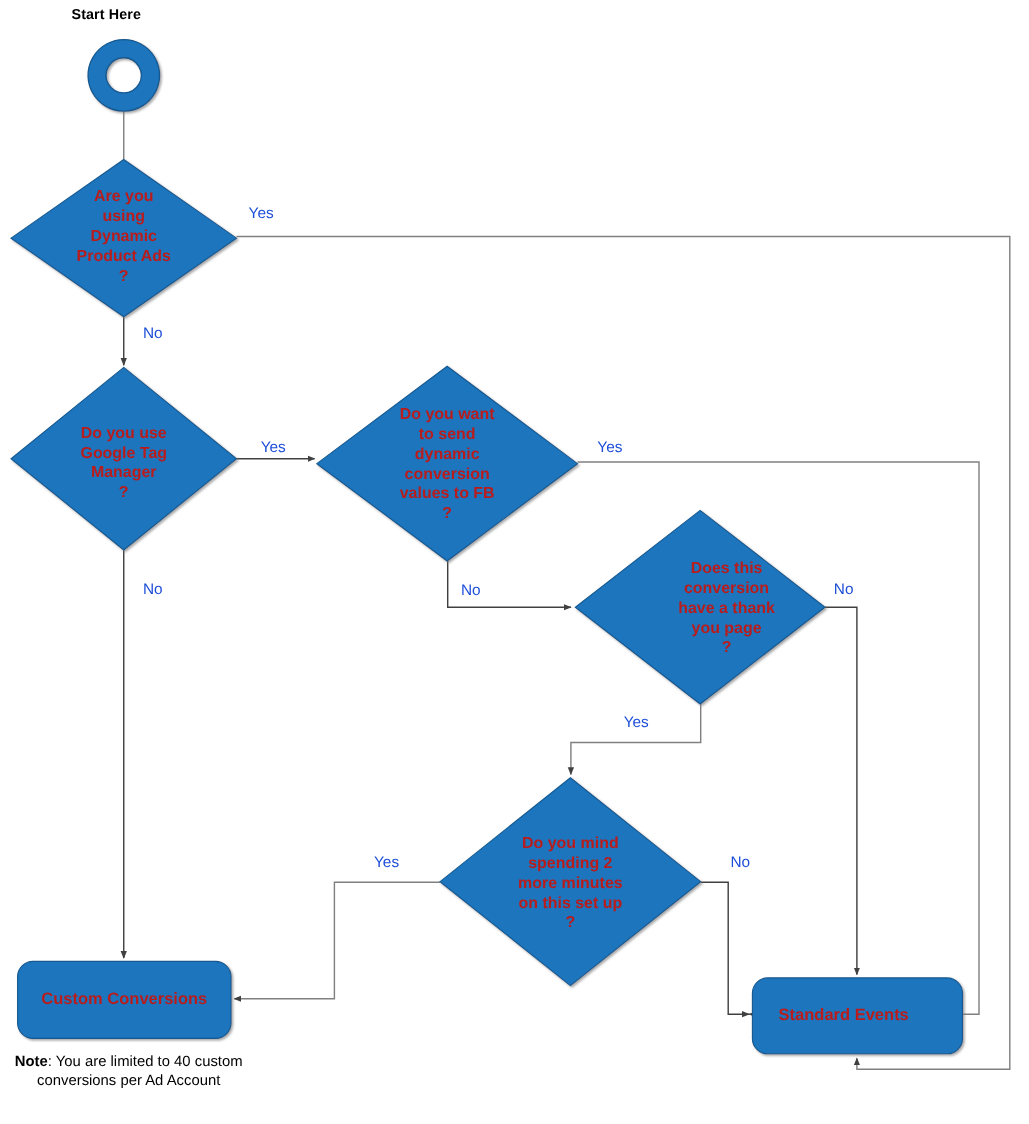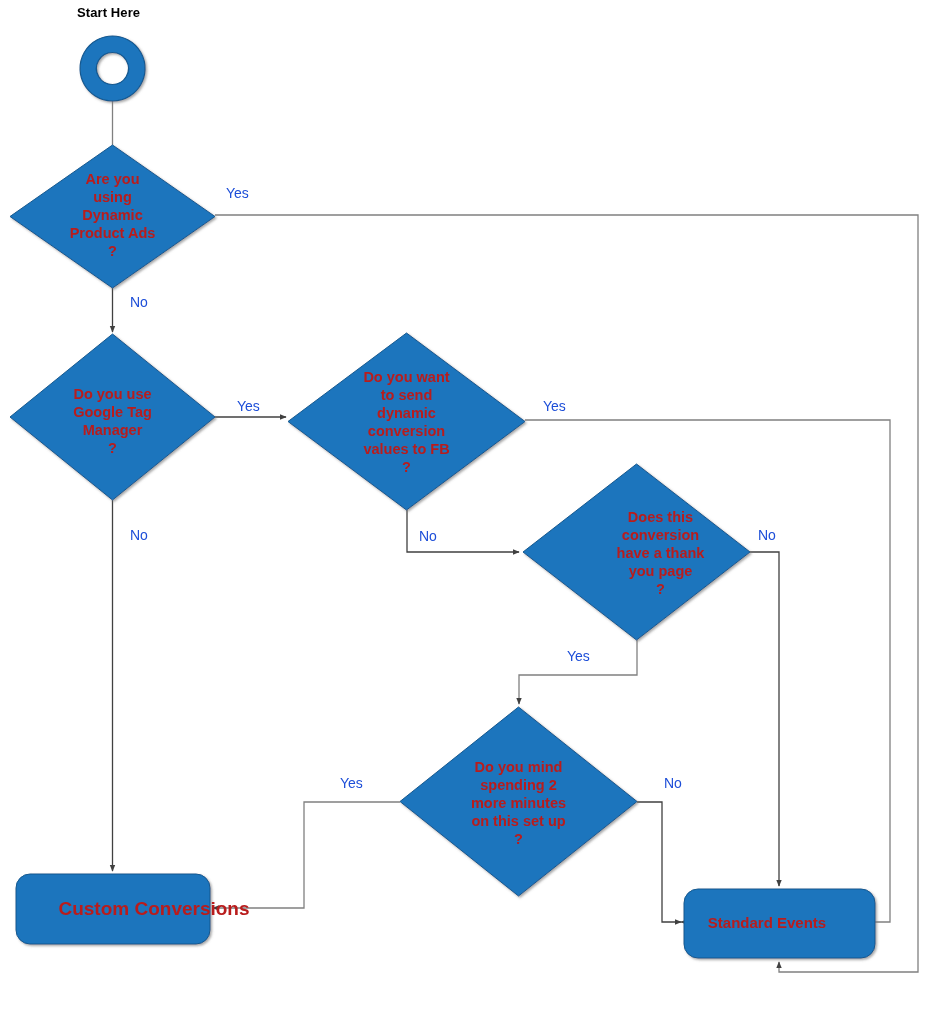--- a/index.html
+++ b/index.html
@@ -147,21 +147,21 @@
 
     <g filter="url(#softshadow)">
       <rect x="16" y="874" width="194" height="70" rx="14" ry="14" fill="#1b74bd" stroke="#14598f" stroke-width="1"></rect>
     </g>
 
     <g filter="url(#softshadow)">
       <rect x="684" y="889" width="191" height="69" rx="14" ry="14" fill="#1b74bd" stroke="#14598f" stroke-width="1"></rect>
     </g>
   </svg>
 
-  <div class="start-label" style="left:77px; top:5px; width:120px;">Start Here</div>
+  <div class="start-label" style="left:65px; top:5px; width:120px;">Start Here</div>
 
   <div class="node-label" style="left:32px; top:170px; width:161px;">Are you
 using
 Dynamic
 Product Ads
 ?</div>
 
   <div class="node-label" style="left:32px; top:385px; width:161px;">Do you use
 Google Tag
 Manager
@@ -179,21 +179,21 @@
 have a thank
 you page
 ?</div>
 
   <div class="node-label" style="left:438px; top:758px; width:161px;">Do you mind
 spending 2
 more minutes
 on this set up
 ?</div>
 
-  <div class="node-label" style="left:16px; top:900px; width:194px; font-size:19px;padding-left:41px;">Custom Conversions</div>
+  <div class="node-label" style="left:16px; top:900px; width:194px; font-size:15px;">Custom Conversions</div>
 
   <div class="node-label" style="left:684px; top:914px; width:166px; font-size:15px;">Standard Events</div>
 
   <div class="edge-label" style="left:226px; top:186px;">Yes</div>
 
   <div class="edge-label" style="left:130px; top:295px;">No</div>
 
   <div class="edge-label" style="left:237px; top:399px;">Yes</div>
 
   <div class="edge-label" style="left:130px; top:528px;">No</div>
@@ -203,14 +203,17 @@
   <div class="edge-label" style="left:419px; top:529px;">No</div>
 
   <div class="edge-label" style="left:758px; top:528px;">No</div>
 
   <div class="edge-label" style="left:567px; top:649px;">Yes</div>
 
   <div class="edge-label" style="left:340px; top:776px;">Yes</div>
 
   <div class="edge-label" style="left:664px; top:776px;">No</div>
 
+  <div class="note" style="left:6px; top:956px; width:222px;">
+    <b>Note</b><span>: You are limited to 40 custom conversions per Ad Account</span>
+  </div>
 
 </div>
 
 </body></html>

